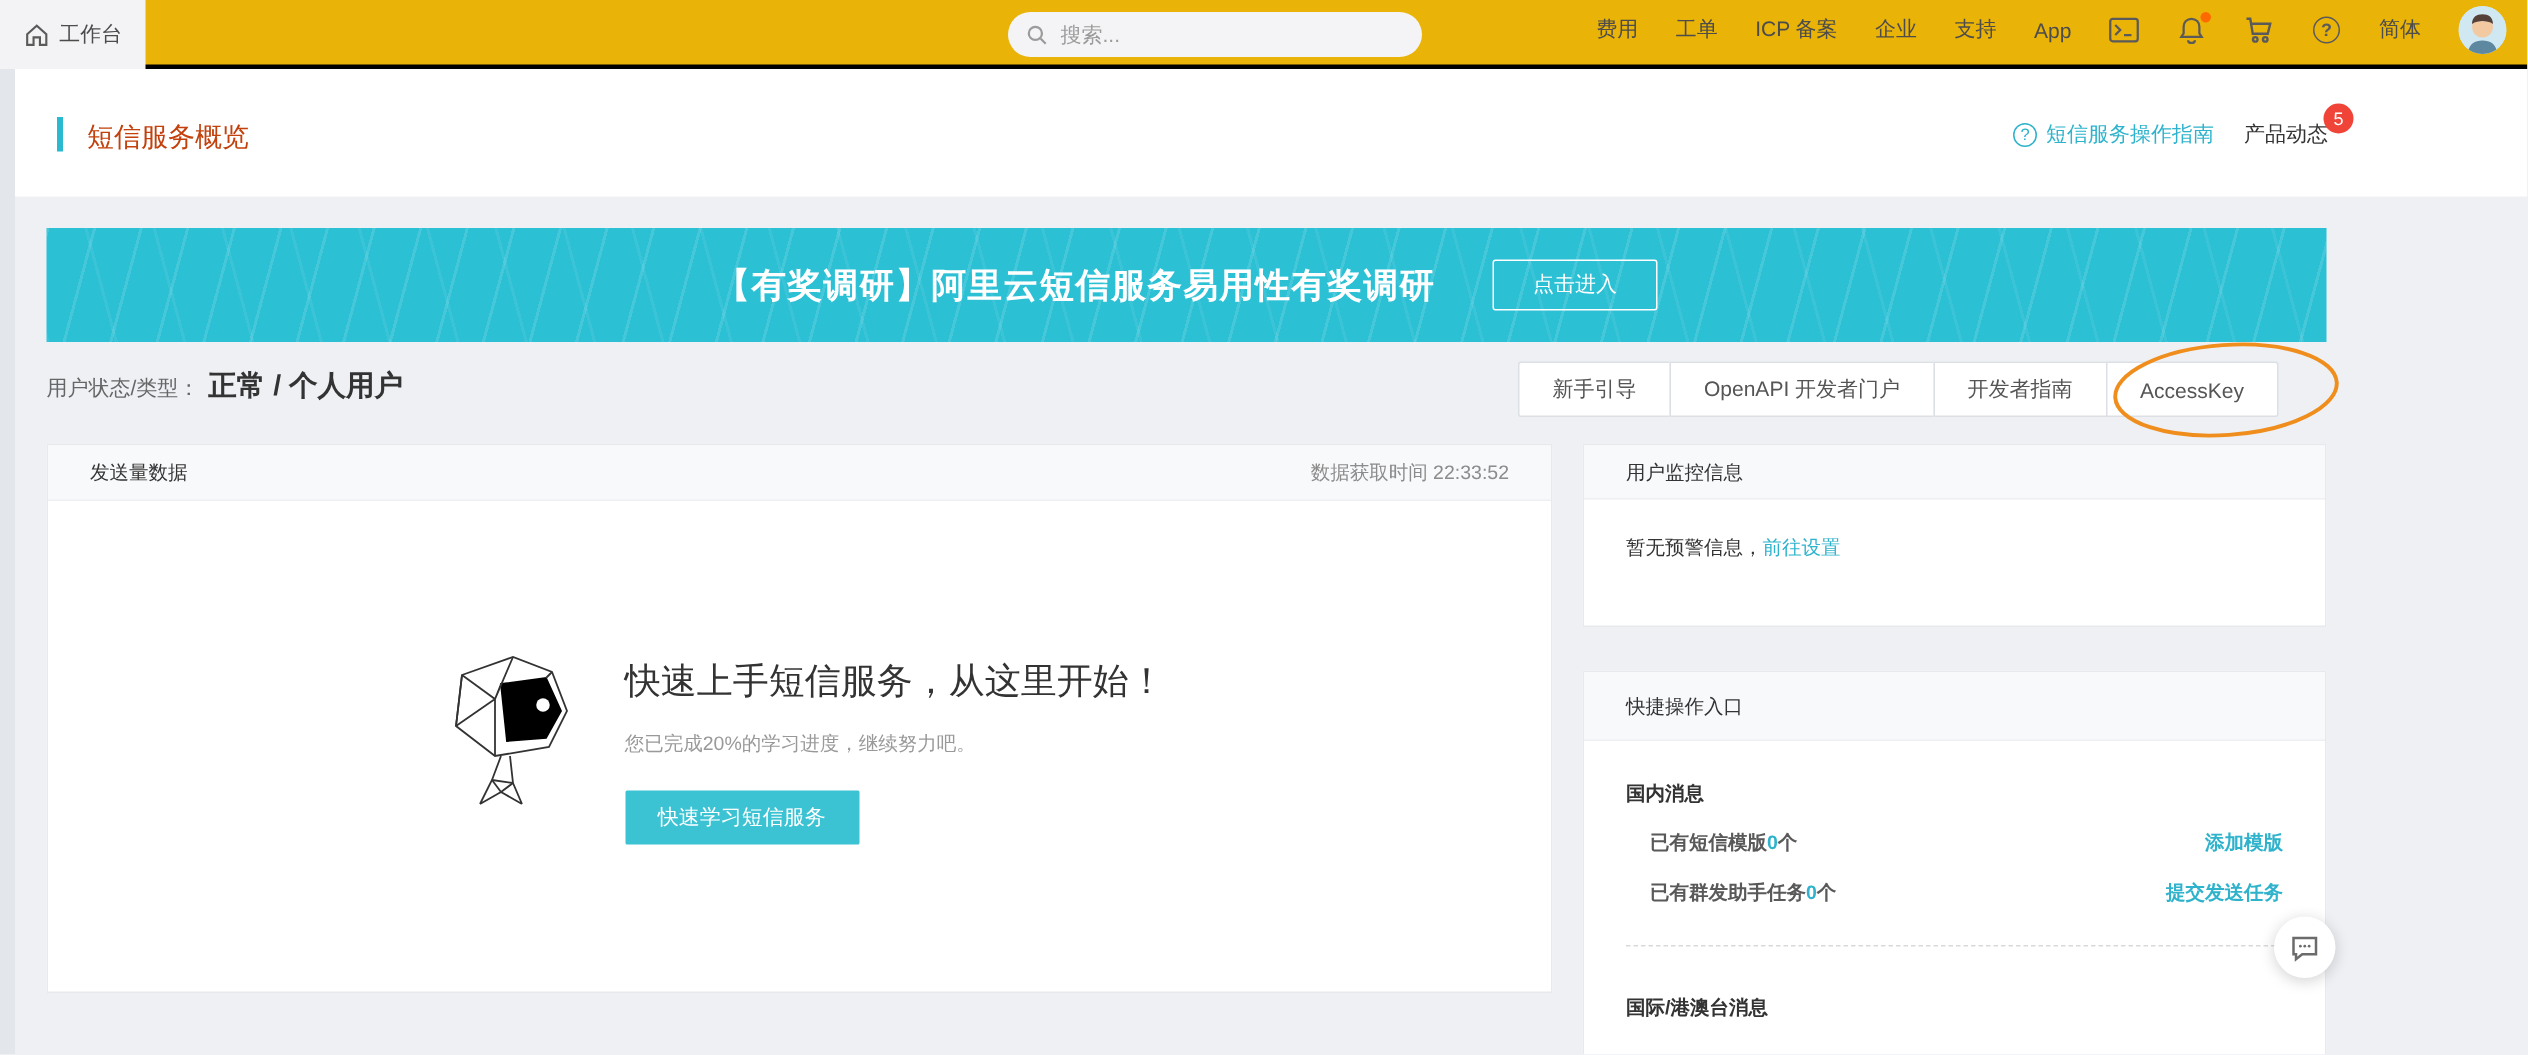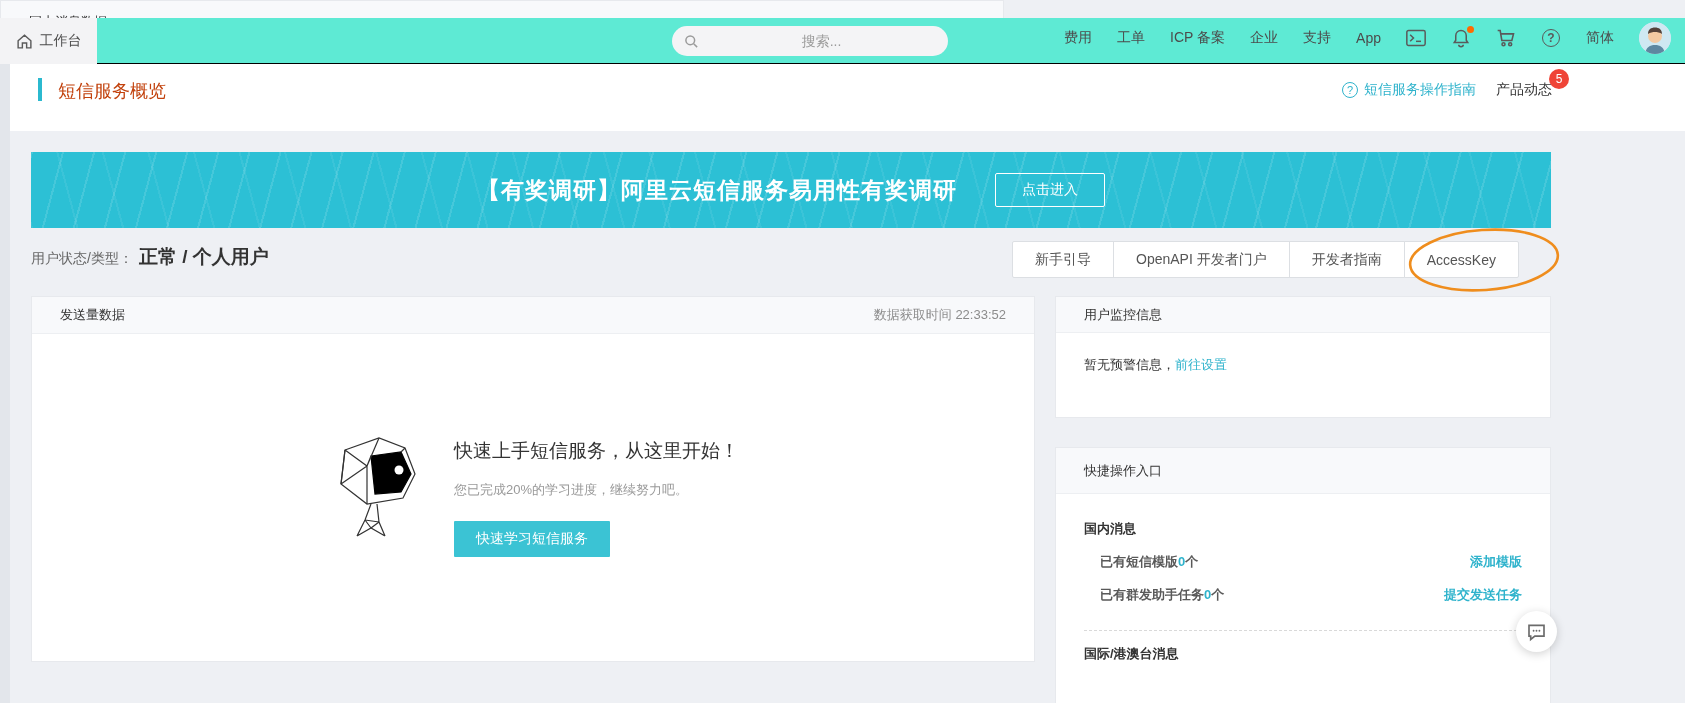--- a/index.html
+++ b/index.html
@@ -1,25 +1,25 @@
 <!DOCTYPE html>
 <html><head>
 <meta charset="utf-8">
 <style>
   * { margin:0; padding:0; box-sizing:border-box; }
   html,body { width:1685px; height:703px; }
   body { font-family:"Liberation Sans","DejaVu Sans",sans-serif; background:#eef0f4; }
   .page { position:relative; width:1685px; height:703px; overflow:hidden; background:#eef0f4; }
 
   
-  .topbar { position:absolute; left:0; top:18px; width:1685px; height:46px; background:#5eead4; border-bottom:1px solid #000000; z-index:30; }
+  .topbar { position:absolute; left:0; top:0; width:1685px; height:46px; background:#eab308; border-bottom:3px solid #000000; z-index:30; }
   .wb-block { position:absolute; left:0; top:0; width:97px; height:46px; background:#f3f3f5; display:flex; align-items:center; justify-content:center; gap:7px; cursor:pointer; }
   .wb-block span { font-size:14px; color:#4c4c4c; }
   .searchbox { position:absolute; left:672px; top:8px; width:276px; height:30px; background:#f4f4f6; border-radius:15px; display:flex; align-items:center; padding:0 12px; gap:8px; }
-  .searchbox input { flex:1; border:none; outline:none; background:transparent; font-size:14px; color:#333; font-family:inherit;text-align:center; }
+  .searchbox input { flex:1; border:none; outline:none; background:transparent; font-size:14px; color:#333; font-family:inherit; }
   .searchbox input::placeholder { color:#9b9b9b; }
   .topbar-right { position:absolute; right:14px; top:0; height:40px; display:flex; align-items:center; gap:25px; }
   .tnav { font-size:14px; color:#4c4c4c; cursor:pointer; white-space:nowrap; }
   .ticon { position:relative; width:20px; height:20px; display:flex; align-items:center; justify-content:center; cursor:pointer; color:#5a5a5a; }
   .dot { position:absolute; top:-2px; right:-3px; width:7px; height:7px; border-radius:50%; background:#ff6a00; }
   .help-circle { width:18px; height:18px; border:1.5px solid #5a5a5a; border-radius:50%; font-size:12px; color:#5a5a5a; display:flex; align-items:center; justify-content:center; font-weight:bold; }
   .avatar { width:32px; height:32px; border-radius:50%; overflow:hidden; background:#cfe8f2; cursor:pointer; }
 
   
   .left-rail { position:absolute; left:0; top:46px; width:10px; height:657px; background:#e3e6eb; z-index:5; }
@@ -56,21 +56,21 @@
   .card { position:absolute; background:#fff; border:1px solid #e7e9ed; }
   .card-head { background:#f8f9fb; border-bottom:1px solid #edeff2; display:flex; align-items:center; justify-content:space-between; padding:0 28px; }
   .card-title { font-size:13px; color:#333;font-family:Liberation Mono, monospace; }
   .fetch-time { font-size:13px; color:#8c8c8c; }
 
   .send-card { left:31px; top:296px; width:1004px; height:366px; }
   .send-card .card-head { height:37px; }
   .onboard { display:flex; justify-content:center; align-items:flex-start; margin-top:98px; }
   .robot { width:95px; height:110px; margin-right:32px; }
   .ob-col { display:flex; flex-direction:column; align-items:flex-start; }
-  .ob-title { font-size:19px; color:#333; margin-top:6px; }
+  .ob-title { font-size:24px; color:#333; margin-top:6px; }
   .ob-sub { font-size:13px; color:#999; margin-top:17px; }
   .ob-btn { margin-top:22px; background:#3bc3d4; color:#fff; border:none; font-size:14px; padding:9px 22px; cursor:pointer; font-family:inherit; border-radius:1px; }
 
   .monitor-card { left:1055px; top:296px; width:496px; height:122px; }
   .monitor-card .card-head { height:36px; }
   .monitor-body { padding:23px 28px 0; font-size:13px; color:#333; }
   .teal-link { color:#2fb3cc; cursor:pointer; text-decoration:none; }
 
   .qa-card { left:1055px; top:447px; width:496px; height:260px; }
   .qa-card .card-head { height:46px; }
@@ -235,21 +235,21 @@
       </div>
 
       <div class="qa-item">
         <span>
           <span>已有群发助手任务</span><span class="count-teal">0</span><span>个</span>
         </span>
         <span class="teal-link">提交发送任务</span>
       </div>
 
       <div class="qa-divider"></div>
-      <div class="qa-section" style="margin-top:14px;">国际/港澳台消息</div>
+      <div class="qa-section" style="margin-top:32px;">国际/港澳台消息</div>
     </div>
   </div>
 
   <div class="bottom-card">
     <span class="card-title">国内消息数据</span>
   </div>
 
   <div class="chat-fab">
     <svg width="21" height="20" viewBox="0 0 24 24" fill="none" stroke="#6b6b6b" stroke-width="2">
         <path d="M3 4 H21 V17 H10 L5 21 V17 H3 Z"></path>

